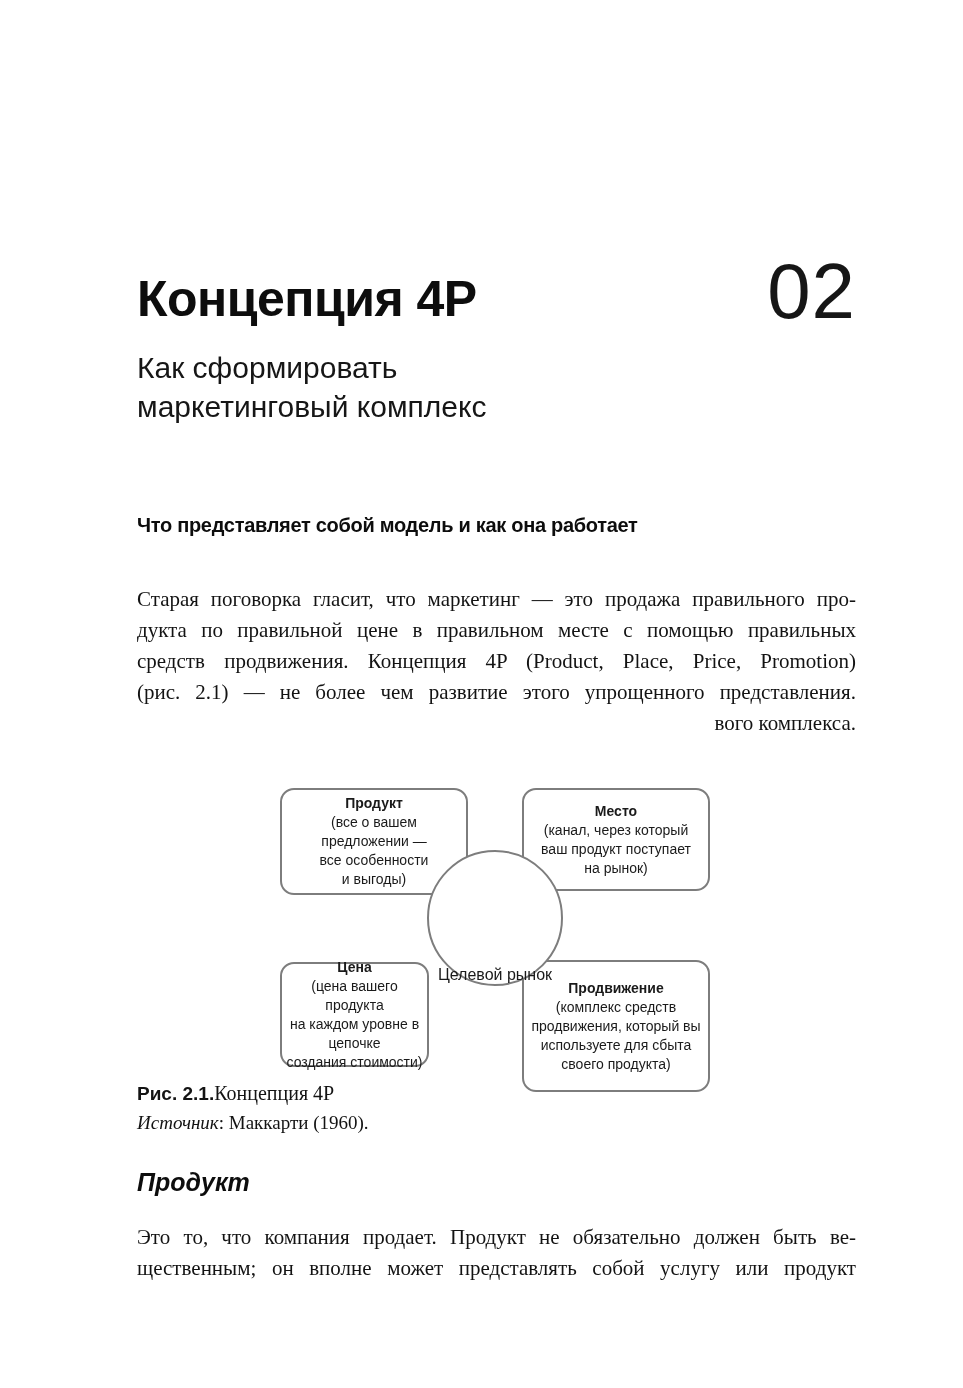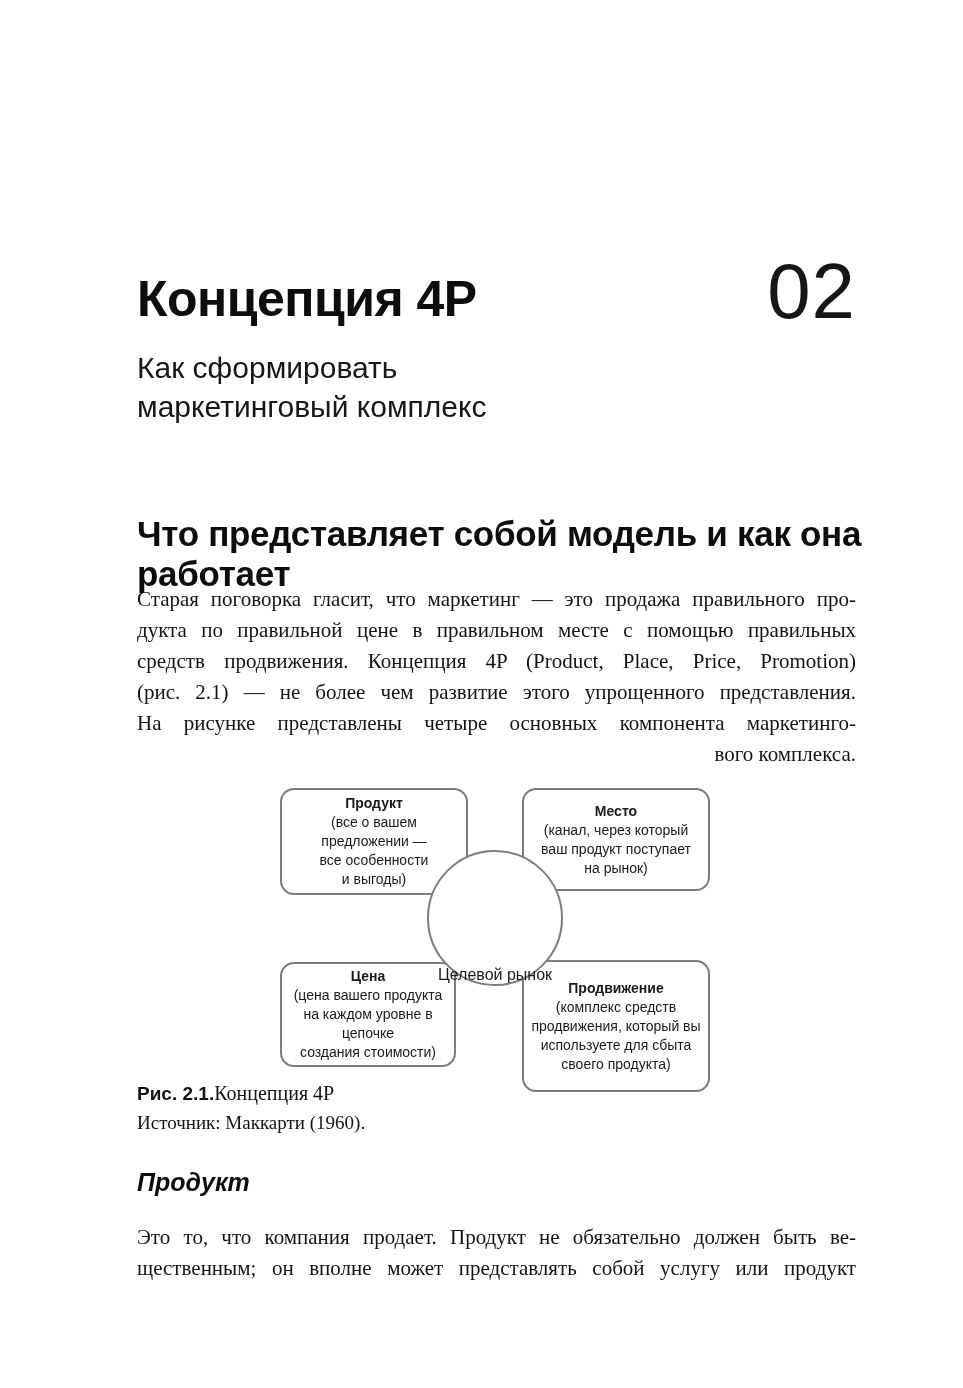--- a/index.html
+++ b/index.html
@@ -50,21 +50,21 @@
   .subtitle .line { display: block; }
 
   
   .section-heading {
     position: absolute;
     left: 137px;
     top: 514px;
     width: 740px;
     font-family: "Liberation Sans", sans-serif;
     font-weight: 700;
-    font-size: 35px;
+    font-size: 20px;
     letter-spacing: -0.3px;
     color: #0d0d0d;
   }
 
   
   .para {
     position: absolute;
     left: 137px;
     width: 719px;
     font-family: "Liberation Serif", serif;
@@ -97,21 +97,21 @@
     font-family: "Liberation Sans", sans-serif;
     font-size: 14px;
     line-height: 19px;
     color: #1a1a1a;
     padding: 4px 2px;
   }
   .fig-box .box-title { font-weight: 700; display: block; }
   .fig-box .box-line { display: block; }
   .box-product   { left: 0;   top: 0;    width: 188px; height: 107px; }
   .box-place     { left: 242px; top: 0;  width: 188px; height: 103px; }
-  .box-price     { left: 0;   top: 174px; width: 176px; height: 105px; }
+  .box-price     { left: 0;   top: 174px; width: 149px; height: 105px; }
   .box-promotion { left: 242px; top: 172px; width: 188px; height: 132px; }
   .fig-circle {
     position: absolute;
     left: 147px;
     top: 62px;
     width: 136px;
     height: 136px;
     border: 2px solid #7d7d7d;
     border-radius: 50%;
     background: #ffffff;
@@ -139,21 +139,21 @@
   }
   .fig-caption .cap-text { font-family: "Liberation Serif", serif; }
   .fig-source {
     position: absolute;
     left: 137px;
     top: 1112px;
     font-family: "Liberation Serif", serif;
     font-size: 19px;
     color: #131313;
   }
-  .fig-source .src-label { }
+  .fig-source .src-label { font-style: italic; }
 
   
   .sub-heading {
     position: absolute;
     left: 137px;
     top: 1168px;
     font-family: "Liberation Sans", sans-serif;
     font-weight: 700;
     font-style: italic;
     font-size: 25px;
@@ -174,21 +174,20 @@
     <span class="line">маркетинговый комплекс</span>
   </div>
 
   <h2 class="section-heading">Что представляет собой модель и как она работает</h2>
 
   <div class="para p1">
     <span class="jline">Старая поговорка гласит, что маркетинг — это продажа правильного про-</span>
     <span class="jline">дукта по правильной цене в правильном месте с помощью правильных</span>
     <span class="jline">средств продвижения. Концепция 4P (Product, Place, Price, Promotion)</span>
     <span class="jline">(рис. 2.1) — не более чем развитие этого упрощенного представления.</span>
-    <span class="jline">На рисунке представлены четыре основных компонента маркетинго-</span>
     <span class="lastline">вого комплекса.</span>
   </div>
 
   <div class="figure">
 
     <div class="fig-box box-product">
       <span class="box-title">Продукт</span>
       <span class="box-line">(все о вашем</span>
       <span class="box-line">предложении —</span>
       <span class="box-line">все особенности</span>

